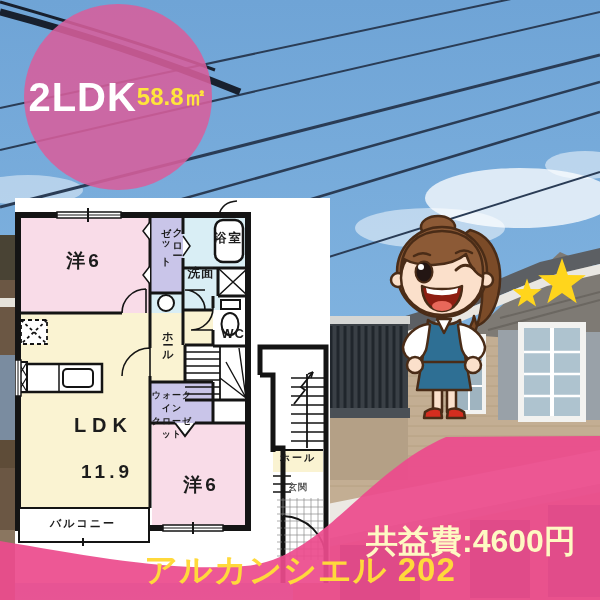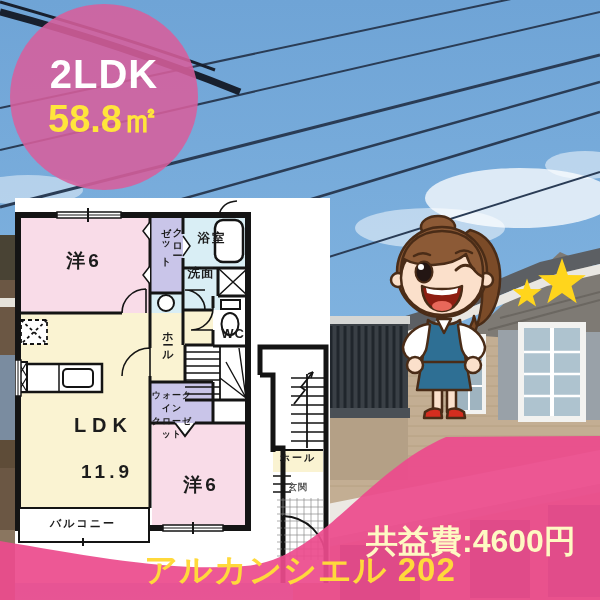--- a/index.html
+++ b/index.html
@@ -15,26 +15,26 @@
   .plan{position:absolute;left:15px;top:198px;width:315px;height:385px;
         background:#fff;z-index:2;}
   .plan-label{position:absolute;color:#1c1c1c;font-weight:bold;line-height:1.15;
               white-space:pre-line;}
   .vtext{writing-mode:vertical-rl;}
 
   
   .wave{position:absolute;left:0;top:0;width:600px;height:600px;z-index:4;pointer-events:none;}
 
   
-  .badge{position:absolute;left:10px;top:4px;width:188px;height:186px;border-radius:50%;
-         background:rgba(215,95,156,.88);z-index:5;display:flex;flex-direction:column;
+  .badge{position:absolute;left:24px;top:4px;width:188px;height:186px;border-radius:50%;
+         background:rgba(215,95,156,.88);z-index:5;display:flex;flex-direction:row;
          align-items:center;justify-content:center;text-align:center;color:#fff;}
   .badge-type{font-size:40px;font-weight:800;line-height:1.15;letter-spacing:1px;}
   .badge-loc{font-size:25px;font-weight:800;line-height:1.25;}
-  .badge-area{font-size:38px;font-weight:800;color:#FFE53B;line-height:1.2;}
+  .badge-area{font-size:24px;font-weight:800;color:#FFE53B;line-height:1.2;}
 
   
   .price-row{position:absolute;left:352px;top:434px;z-index:5;color:#fff;
              display:flex;align-items:baseline;
              text-shadow:0 1px 2px rgba(0,0,0,.08);}
   .price-amount{font-size:80px;font-weight:800;letter-spacing:-3px;line-height:1.05;}
   .price-unit{font-size:40px;font-weight:800;margin-left:8px;}
   .price-fee{position:absolute;left:366px;top:520px;z-index:5;color:#fef9c3;
              font-size:32px;font-weight:800;letter-spacing:0;}
   .bname{position:absolute;left:0;top:548px;width:600px;z-index:5;text-align:center;
@@ -226,21 +226,21 @@
         <g stroke="#8a8a8a" stroke-width="0.7">
           <path d="M262,302 H309 M262,309 H309 M262,316 H309 M262,323 H309 M262,330 H309 M262,337 H309 M262,344 H309 M262,351 H309 M262,358 H309"></path>
           <path d="M268,300 V362 M275,300 V362 M282,300 V362 M289,300 V362 M296,300 V362 M303,300 V362"></path>
         </g>
         <path d="M268,318 A44,44 0 0 1 311,361 M268,318 V361" fill="none" stroke="#141414" stroke-width="2"></path>
       </g>
     </svg>
 
     <div class="plan-label" style="left:28px;top:52px;width:82px;text-align:center;font-size:19px;letter-spacing:3px;">洋6</div>
     <div class="plan-label vtext" style="left:138px;top:23px;width:30px;height:45px;font-size:10px;letter-spacing:3px;font-weight:bold;">クローゼット</div>
-    <div class="plan-label" style="left:166px;top:33px;width:62px;text-align:center;font-size:12.5px;letter-spacing:2px;">浴室</div>
+    <div class="plan-label" style="left:166px;top:33px;width:62px;text-align:right;font-size:12.5px;letter-spacing:2px;">浴室</div>
     <div class="plan-label" style="left:154px;top:68px;width:64px;text-align:center;font-size:12.5px;letter-spacing:1px;">洗面</div>
     <div class="plan-label" style="left:196px;top:129px;width:44px;text-align:center;font-size:13px;letter-spacing:1px;">WC</div>
     <div class="plan-label vtext" style="left:143px;top:126px;width:16px;height:58px;font-size:11px;letter-spacing:3px;">ホール</div>
     <div class="plan-label" style="left:18px;top:216px;width:100px;text-align:right;font-size:20px;letter-spacing:6px;"><span>LDK</span><br>
       <span style="font-size:19px;letter-spacing:4px;">11.9</span></div>
     <div class="plan-label" style="left:136px;top:191px;width:42px;text-align:center;font-size:9px;line-height:1.45;letter-spacing:1px;">ウォークイン
 クローゼット</div>
     <div class="plan-label" style="left:145px;top:276px;width:82px;text-align:center;font-size:19px;letter-spacing:3px;">洋6</div>
     <div class="plan-label" style="left:18px;top:319px;width:100px;text-align:center;font-size:11px;letter-spacing:2px;">バルコニー</div>
     <div class="plan-label" style="left:258px;top:254px;width:50px;text-align:center;font-size:10px;letter-spacing:2px;">ホール</div>

